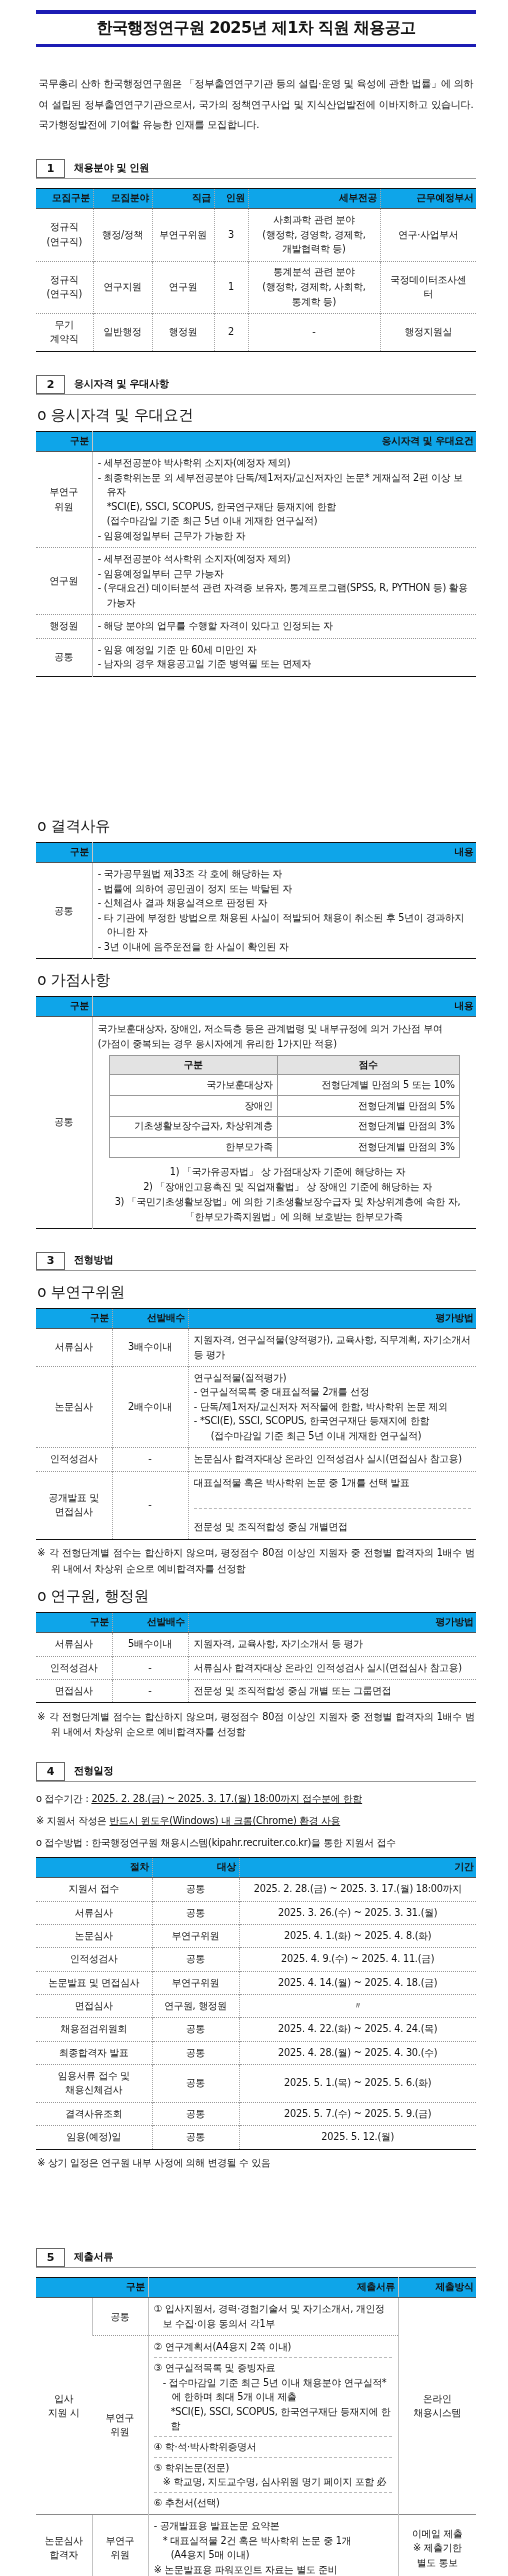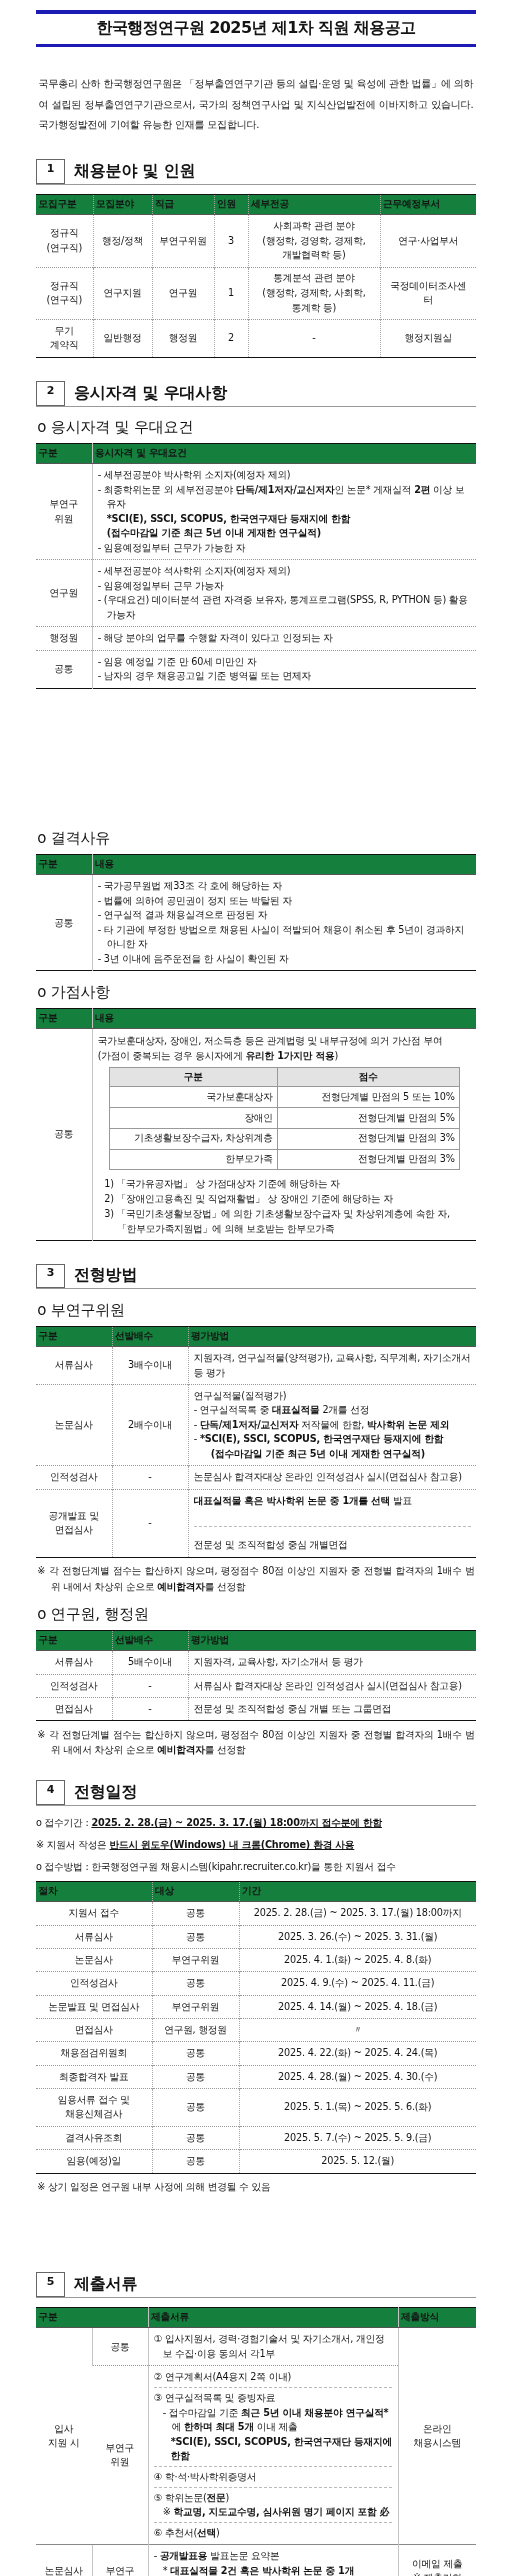--- a/index.html
+++ b/index.html
@@ -5,46 +5,46 @@
   html,body{margin:0;padding:0;background:#ffffff;}
   body{width:508px;font-family:"DejaVu Sans","Liberation Sans",sans-serif;color:#141414;
        font-size:9.7px;letter-spacing:-0.2px;}
   .page{padding:9.7px 32px 36px 36px;}
   .bar{height:3.9px;background:#1c1cb4;}
   h1.title{margin:4.5px 0;font-size:16px;font-weight:bold;text-align:center;letter-spacing:-0.6px;}
   p.intro{margin:27px 2.6px 0;font-size:10px;line-height:2.05;text-align:justify;}
   .sec{display:flex;align-items:stretch;border-bottom:0.6px solid #999;margin:23px 0 9px;}
   .secnum{border:0.6px solid #666;min-width:27px;text-align:center;font-weight:bold;font-size:11px;
           padding:1.9px 0;}
-  .sectitle{font-weight:bold;font-size:16px;padding:1.9px 0 1.9px 9px;}
+  .sectitle{font-weight:bold;font-size:10px;padding:1.9px 0 1.9px 9px;}
   .olabel{font-size:15px;margin:11.6px 1.3px 5.8px;}
   table.doc{width:100%;border-collapse:collapse;border-top:1px solid #111;
             border-bottom:1.7px solid #111;font-size:9.7px;}
-  .doc th{background:#15803d;font-weight:bold;padding:3.2px 2.6px;border-bottom:0.9px solid #555;
-          text-align:left;}
+  .doc th{background:#0ea5e9;font-weight:bold;padding:3.2px 2.6px;border-bottom:0.9px solid #555;
+          text-align:right;}
   .doc td{padding:3.9px 5.2px;vertical-align:middle;line-height:1.5;}
   .doc tbody tr+tr td{border-top:0.6px dotted #999;}
   .doc.solv td+td,.doc.solv th+th{border-left:0.6px solid #c4c4c4;}
   .doc.dotv td+td,.doc.dotv th+th{border-left:0.6px dotted #a8a8a8;}
   .gen td{text-align:center;white-space:pre-line;}
   .gname{text-align:center;white-space:pre-line;}
   .lft{text-align:left;}
   .hang{padding-left:9px;text-indent:-9px;}
   .ind{margin-left:9px;}
   .ind2{margin-left:17px;}
-  .b{font-weight:bold;margin-top:20px;}
+  .b{font-weight:normal;margin-top:20px;}
   .u{text-decoration:underline;}
   .subdiv{border-top:0.6px dashed #bbb;margin-top:18px;padding-top:11px;}
   .docgroup{border-top:0.6px dashed #bbb;margin-top:2.6px;padding-top:2.6px;}
   .docgroup:first-child{border-top:none;margin-top:0;padding-top:0;}
   .submit tr.major td{border-top:0.6px solid #8a8a8a;}
   table.inner{width:94%;margin:3.9px auto 5.2px;border-collapse:collapse;font-size:9.7px;}
   .inner th{background:#e3e3e3;border:0.6px solid #999;padding:1.9px 2.6px;font-weight:bold;text-align:center;}
   .inner td{border:0.6px solid #999;padding:2.6px 3.9px;text-align:right;line-height:1.5;}
-  .fnote{margin-left:6.5px;padding-left:13px;text-indent:-13px;line-height:1.55;}
+  .fnote{margin-left:6.5px;padding-left:13px;text-indent:-13px;line-height:1.55;text-align:center;}
   .note{padding-left:13.6px;text-indent:-13.6px;margin:5.8px 1.3px 0;line-height:1.55;text-align:justify;}
   .obullet{padding-left:15px;text-indent:-15px;margin:6.5px 0;line-height:1.6;text-align:justify;}
   .bline{line-height:1.55;}
 </style>
 </head>
 <body>
 
 <div class="page">
 
   <div class="bar"></div>
@@ -176,21 +176,21 @@
       <th>구분</th>
       <th>내용</th>
     </tr>
       </thead>
     <tbody>
       <tr>
         <td class="gname">공통</td>
         <td class="lft">
           <div class="hang">- 국가공무원법 제33조 각 호에 해당하는 자</div>
           <div class="hang">- 법률에 의하여 공민권이 정지 또는 박탈된 자</div>
-          <div class="hang">- 연구실적 결과 채용실격으로 판정된 자</div>
+          <div class="hang">- 신체검사 결과 채용실격으로 판정된 자</div>
           <div class="hang">- 타 기관에 부정한 방법으로 채용된 사실이 적발되어 채용이 취소된 후 5년이 경과하지 아니한 자</div>
           <div class="hang">- 3년 이내에 음주운전을 한 사실이 확인된 자</div>
         </td>
       </tr>
     </tbody>
   </table>
 
   <p class="olabel">o 가점사항</p>
   <table class="doc solv">
     <colgroup>

